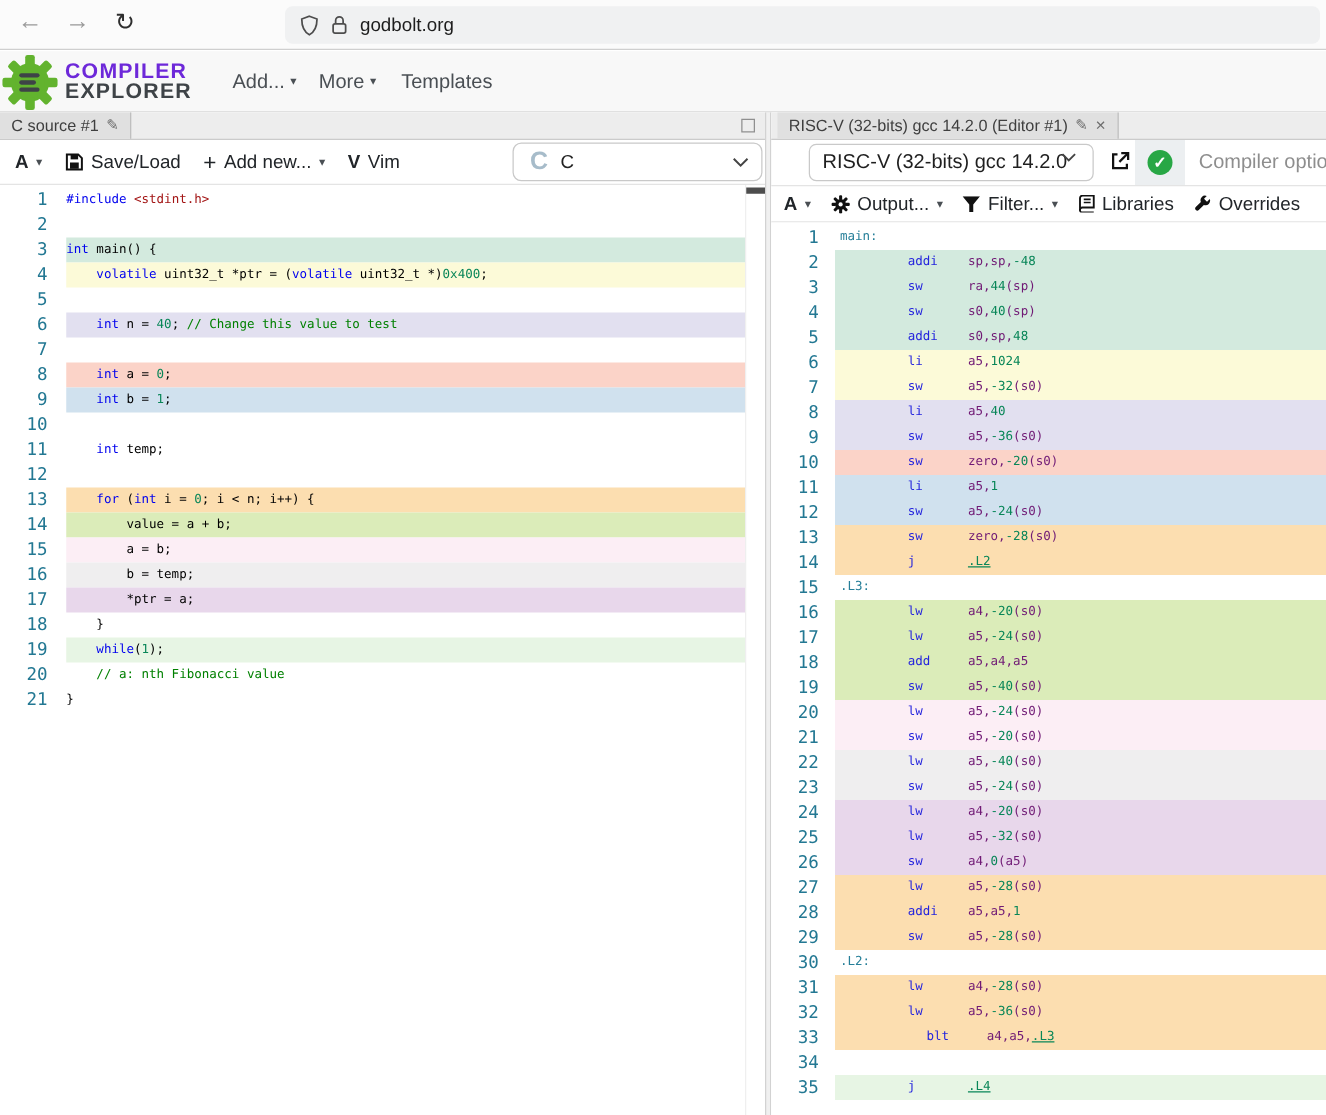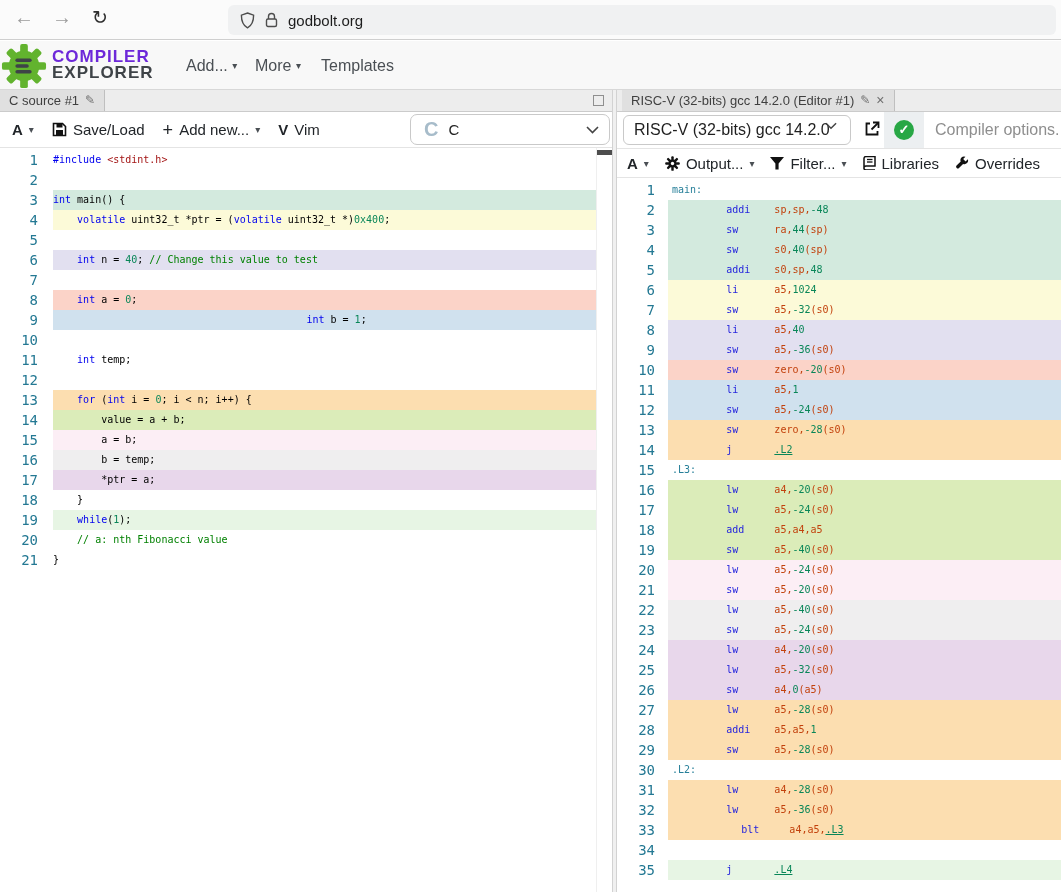--- a/index.html
+++ b/index.html
@@ -50,21 +50,21 @@
   .tbtn b { font-weight:700; }
   .plus { font-size:18px; font-weight:500; line-height:14px; }
 
   .lang-select { position:absolute; left:410px; top:2px; width:200px; height:31px;
                  border:1px solid #c9c9c9; border-radius:7px; background:#fff;
                  display:flex; align-items:center; padding:0 10px 0 13px; gap:10px; }
   .lang-badge { font-weight:800; font-size:20px; color:#a7bcca; }
   .lang-label { font-size:15px; color:#222; flex:1; }
 
   
-  .row1 { height:36px; background:#fff; position:relative; }
+  .row1 { height:36px; background:#fff; position:relative;margin-left:24px; }
   .comp-select { position:absolute; left:6px; top:3px; width:228px; height:30px;
                  border:1px solid #c9c9c9; border-radius:6px; background:#fff;
                  font-size:16px; color:#1f1f1f; line-height:28px; padding:0 24px 0 10px;
                  white-space:nowrap; overflow:hidden; }
   .comp-chevron { position:absolute; left:208px; top:10px; }
   .extlink { position:absolute; left:246px; top:8px; cursor:pointer; }
   .status-block { position:absolute; left:267px; top:0; width:40px; height:36px;
                   background:#eceff1; display:flex; align-items:center; justify-content:center; }
   .check-circle { width:20px; height:20px; border-radius:50%; background:#28a745;
                   color:#fff; font-size:13px; font-weight:700; text-align:center; line-height:20px; }
@@ -90,21 +90,21 @@
   .pane-left .txt { margin-right:16px; }
   .pane-right .txt { padding-left:4px; }
 
   .tk-kw  { color:#0000ee; }
   .tk-op  { color:#2525dd; }
   .tk-n   { color:#098658; }
   .tk-com { color:#008000; }
   .tk-str { color:#a31515; }
   .tk-pl  { color:#000000; }
   .tk-lab { color:#267f99; }
-  .tk-r   { color:#c2410c; }
+  .tk-r   { color:#701a75; }
   .tk-lnk { color:#098658; text-decoration:underline; cursor:pointer; }
 
   .scrollstrip { position:absolute; right:0; top:0; width:16px; height:100%;
                  background:#fff; border-left:1px solid #efefef; }
   .scroll-thumb { position:absolute; top:2px; left:0; width:16px; height:5px; background:#4d4d4d; }
 
   svg { display:block; }
 </style>
 </head>
 <body>
@@ -232,21 +232,21 @@
         <div class="crow">
           <div class="gut">7</div>
           <pre class="txt"></pre>
         </div>
         <div class="crow">
           <div class="gut">8</div>
           <pre class="txt" style="background: rgb(251, 211, 200);"><span class="tk-pl">    </span><span class="tk-kw">int</span><span class="tk-pl"> a = </span><span class="tk-n">0</span><span class="tk-pl">;</span></pre>
         </div>
         <div class="crow">
           <div class="gut">9</div>
-          <pre class="txt" style="background: rgb(208, 225, 238); text-align: center;"><span class="tk-pl">    </span><span class="tk-kw">int</span><span class="tk-pl"> b = </span><span class="tk-n">1</span><span class="tk-pl">;</span></pre>
+          <pre class="txt" style="background: rgb(208, 225, 238);"><span class="tk-pl">    </span><span class="tk-kw">int</span><span class="tk-pl"> b = </span><span class="tk-n">1</span><span class="tk-pl">;</span></pre>
         </div>
         <div class="crow">
           <div class="gut">10</div>
           <pre class="txt"></pre>
         </div>
         <div class="crow">
           <div class="gut">11</div>
           <pre class="txt"><span class="tk-pl">    </span><span class="tk-kw">int</span><span class="tk-pl"> temp;</span></pre>
         </div>
         <div class="crow">

